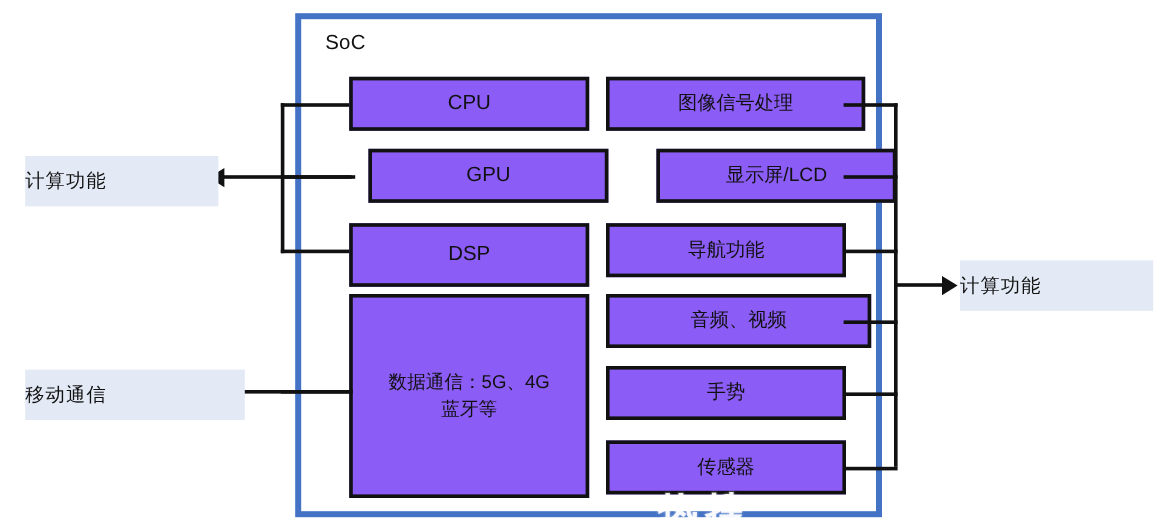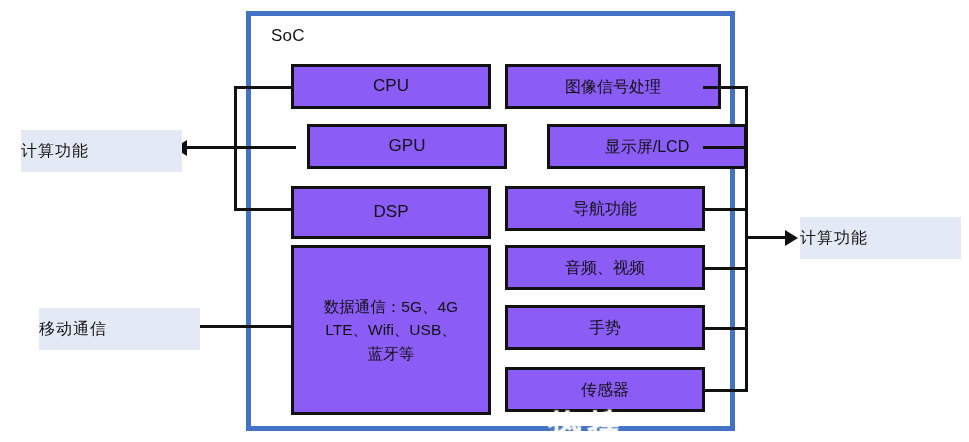--- a/index.html
+++ b/index.html
@@ -133,52 +133,51 @@
 
   <div class="hline" style="left:186px; top:146px; width:110px;"></div>
   <div class="arrow-left" style="left:174px; top:140px;"></div>
 
   <div class="hline" style="left:186px; top:325px; width:110px;"></div>
   <div class="arrow-left" style="left:174px; top:319px;"></div>
 
   <div class="side-label" style="left:21px; top:130px; width:161px; height:42px;">
     <span>计算功能</span>
   </div>
-  <div class="side-label" style="left:21px; top:308px; width:161px; height:42px;margin-left:18px;">
+  <div class="side-label" style="left:21px; top:308px; width:183px; height:42px;">
     <span>移动通信</span>
   </div>
 
   <div class="module latin" style="left:291px; top:64px; width:200px; height:45px;">
     <span>CPU</span>
   </div>
   <div class="module latin" style="left:291px; top:124px; width:200px; height:45px;margin-left:16px;">
     <span>GPU</span>
   </div>
   <div class="module latin" style="left:291px; top:186px; width:200px; height:53px;">
     <span>DSP</span>
   </div>
 
   <div class="module multiline" style="left:291px; top:245px; width:200px; height:170px; flex-direction:column;">
     <span>数据通信：5G、4G</span>
-    <span>LTE、Wifi、USB、</span>
     <span>蓝牙等</span>
   </div>
 
   <div class="hline" style="left:234px; top:325px; width:60px;"></div>
 
   <div class="module" style="left:505px; top:64px; width:216px; height:45px;">
     <span>图像信号处理</span>
   </div>
   <div class="module" style="left:505px; top:124px; width:200px; height:45px;margin-left:42px;">
     <span>显示屏/LCD</span>
   </div>
   <div class="module" style="left:505px; top:186px; width:200px; height:45px;">
     <span>导航功能</span>
   </div>
-  <div class="module" style="left:505px; top:245px; width:200px; height:45px;text-align:center;">
+  <div class="module" style="left:505px; top:245px; width:221px; height:45px;text-align:center;">
     <span>音频、视频</span>
   </div>
   <div class="module" style="left:505px; top:367px; width:200px; height:45px;">
     <span>传感器</span>
   </div>
   <div class="module" style="left:505px; top:305px; width:200px; height:45px;">
     <span>手势</span>
   </div>
 
   <div class="vline" style="left:745px; top:86px; height:303px;"></div>

